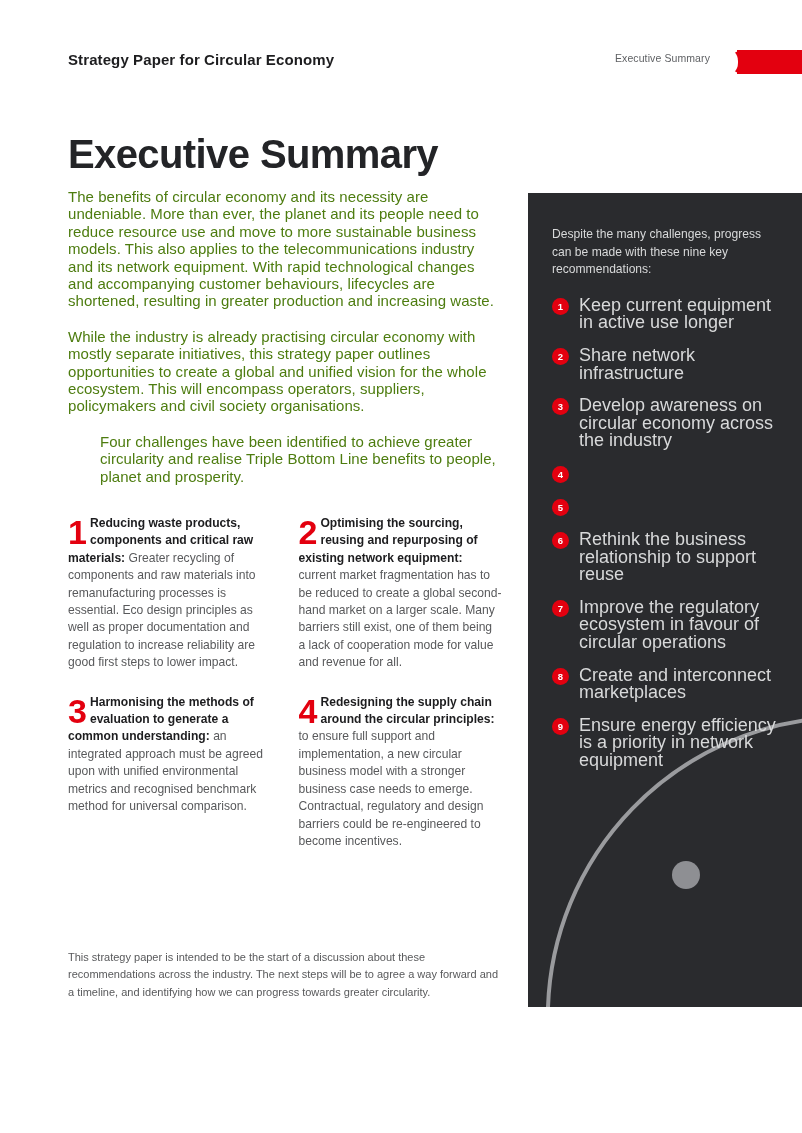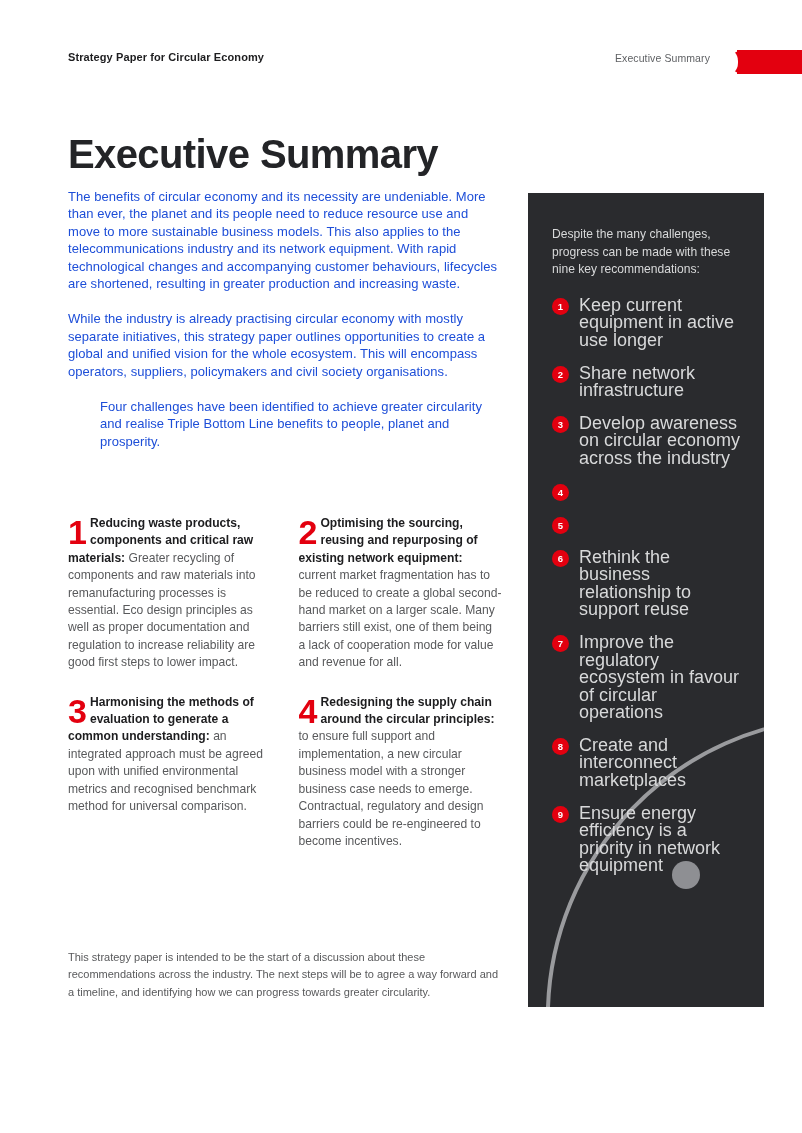--- a/index.html
+++ b/index.html
@@ -27,21 +27,21 @@
     position: absolute;
     top: 50px;
     left: 0;
     width: 802px;
     height: 26px;
   }
   .header-title {
     position: absolute;
     left: 68px;
     top: 1px;
-    font-size: 11px;
+    font-size: 15px;
     font-weight: bold;
     color: #1d1d1f;
     letter-spacing: 0.1px;
   }
   .header-section {
     position: absolute;
     right: 92px;
     top: 2px;
     font-size: 10.5px;
     color: #5f6164;
@@ -98,23 +98,23 @@
   }
 
   
   .body-col {
     position: absolute;
     left: 68px;
     top: 188px;
     width: 432px;
   }
   .para {
-    font-size: 13px;
+    font-size: 15px;
     line-height: 17.4px;
-    color: #1d4ed8;
+    color: #4d7c0f;
     margin: 0 0 18px 0;
     letter-spacing: 0.05px;
   }
   .para:last-child { margin-bottom: 0; margin-left: 32px; }
 
   
   .challenges {
     position: absolute;
     left: 68px;
     top: 515px;
@@ -146,21 +146,21 @@
     font-weight: bold;
     color: #1d1d1f;
   }
   .ch-text { }
 
   
   .panel {
     position: absolute;
     left: 528px;
     top: 193px;
-    width: 236px;
+    width: 274px;
     height: 814px;
     background: #2a2b2e;
     overflow: hidden;
   }
   .panel-arc {
     position: absolute;
     left: 0;
     top: 0;
     width: 274px;
     height: 814px;

